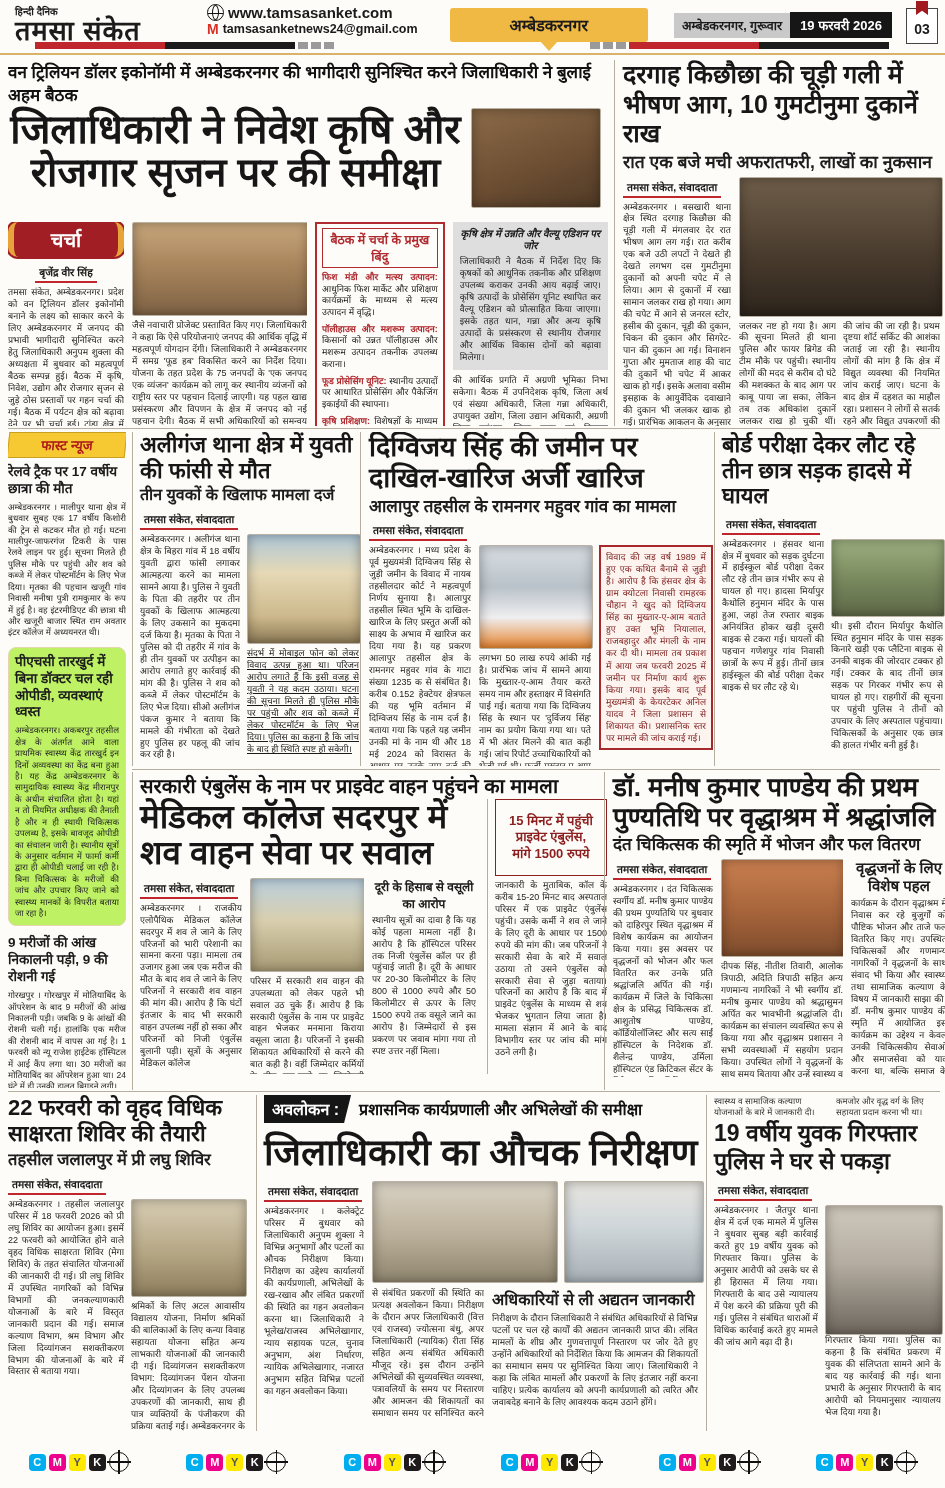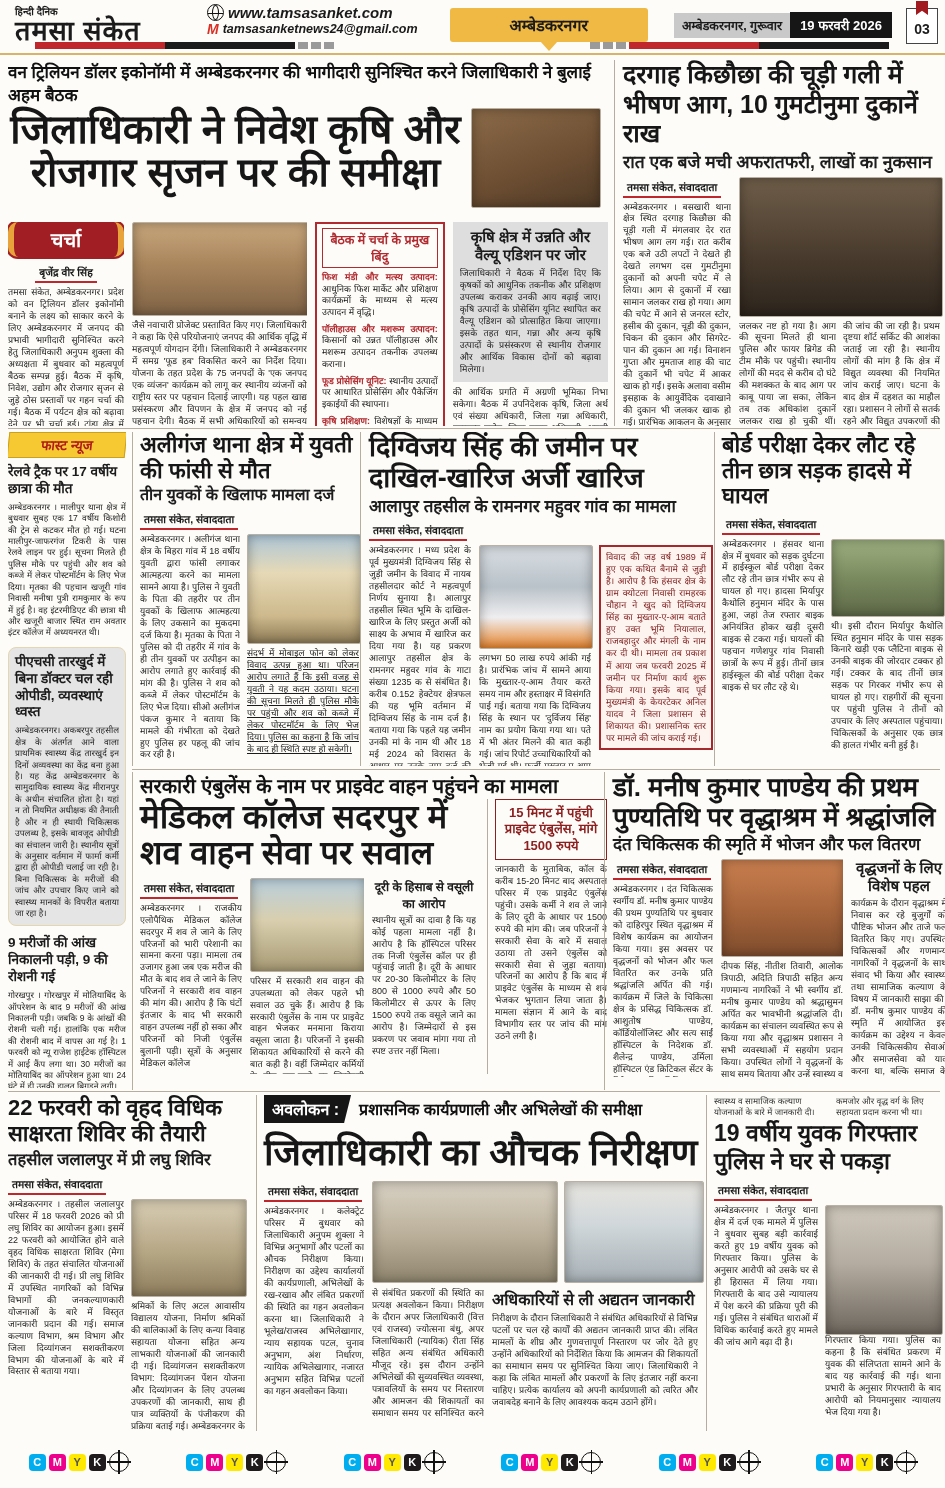--- a/index.html
+++ b/index.html
@@ -15,21 +15,21 @@
   .kicker{font-weight:bold;color:#111;}
   .hl{font-weight:bold;color:#161616;}
   .subhead{font-weight:bold;color:#1d1d1d;}
   .vline{border-left:1px solid #b5ad9e;}
   .hline{position:absolute;background:#b5ad9e;height:1px;}
 
   
   #masthead{left:0;top:0;width:945px;height:56px;padding-left:7px;}
   .mh-tagline{font-size:10px;font-weight:bold;}
   .mh-title{font-size:27px;font-weight:900;letter-spacing:1px;line-height:1;}
-  .mh-contact-line{display:flex;align-items:center;gap:4px;font-weight:bold;font-style:italic;}
+  .mh-contact-line{display:flex;align-items:center;gap:4px;font-weight:bold;}
   .mh-web{font-size:15px;}
   .mh-mail{font-size:12.5px;}
   .globe{width:15px;height:15px;border:1.6px solid #111;border-radius:50%;position:relative;display:inline-block;}
   .globe:before{content:"";position:absolute;left:50%;top:0;bottom:0;width:46%;margin-left:-23%;border:1.2px solid #111;border-radius:50%;box-sizing:border-box;}
   .globe:after{content:"";position:absolute;top:50%;left:0;right:0;height:0;border-top:1.2px solid #111;}
   .gmail-m{color:#d93025;font-weight:900;font-size:14px;}
   .edition-box{background:#efb944;border-radius:3px;padding:6px 60px;font-size:16px;font-weight:bold;position:relative;}
   .edition-ptr{position:absolute;left:50%;bottom:-9px;margin-left:-9px;width:0;height:0;border-left:9px solid transparent;border-right:9px solid transparent;border-top:10px solid #efb944;}
   .date-grey{background:#c9c9c9;padding:4px 8px;font-size:12.5px;font-weight:bold;}
   .date-black{background:#161616;color:#fff;padding:4px 10px;font-size:13px;font-weight:bold;}
@@ -51,28 +51,28 @@
   .man-head{font-size:26px;line-height:1.16;}
   .insp-head{font-size:37px;font-weight:800;}
   .arr-head{font-size:23px;line-height:1.2;}
 
   .charcha{background:#a01e24;color:#fff;text-align:center;font-size:20px;font-weight:bold;border-radius:10px;padding:4px 0;border-left:6px solid #e9a33b;border-right:6px solid #e9a33b;box-shadow:0 0 0 2px #a01e24;}
   .points-box{border:2px solid #b02a2f;padding:4px 5px;}
   .points-title{color:#b02a2f;font-weight:bold;font-size:12.5px;text-align:center;border:1.5px solid #b02a2f;padding:2px;margin-bottom:4px;}
   .pt-item{font-size:9px;line-height:1.3;margin-bottom:5px;text-align:justify;}
   .pt-lead{color:#b02a2f;font-weight:bold;}
   .grey-box{background:#dedede;padding:6px 7px;}
-  .grey-title{font-size:15px;font-weight:bold;text-align:center;line-height:1.2;margin-bottom:4px;}
+  .grey-title{font-size:10px;font-weight:bold;text-align:center;line-height:1.2;margin-bottom:4px;font-style:italic;}
   .fast-label{background:#f6c832;color:#b01b1b;font-weight:bold;font-size:13.5px;text-align:center;padding:3px 0;border:1px solid #caa021;transform:skewX(-6deg);}
   .fast-title{font-size:13.5px;font-weight:bold;line-height:1.25;margin:6px 0 4px 0;}
-  .cream-box{background:#e5e5e5;border-radius:8px;padding:6px;border:1px solid #e4d6ae;}
+  .cream-box{background:#bef264;border-radius:8px;padding:6px;border:1px solid #e4d6ae;}
   .red-box{border:2px solid #a5282c;background:#fdf4ef;}
   .red-box-title{background:#a5282c;color:#fff;font-weight:bold;font-size:13px;text-align:center;padding:3px 4px;line-height:1.25;}
   .red-box-body{color:#7c1d1d;font-size:9px;line-height:1.34;text-align:justify;padding:4px 5px;}
-  .fifteen-title{color:#8c1f1f;font-weight:bold;font-size:13px;text-align:center;line-height:1.25;border:1.5px solid #8c1f1f;padding:5px;margin-bottom:4px;}
+  .fifteen-title{color:#8c1f1f;font-weight:bold;font-size:13px;text-align:center;line-height:1.25;border:1.5px solid #8c1f1f;padding:13px;margin-bottom:4px;}
   .special-head{font-size:15px;font-weight:bold;text-align:center;line-height:1.2;margin-bottom:3px;}
   .dist-head{font-size:12px;font-weight:bold;text-align:center;margin-bottom:3px;}
   .avlokan-badge{background:#161616;color:#fff;font-weight:bold;font-size:16px;padding:3px 12px 3px 8px;clip-path:polygon(0 0,100% 0,92% 100%,0 100%);}
   .carry{font-size:8.5px;color:#333;display:flex;gap:10px;margin-bottom:3px;}
   .update-head{font-size:16px;font-weight:bold;margin-bottom:3px;}
 
   
   #cmyk{left:0;top:1444px;width:945px;height:36px;display:flex;justify-content:space-around;align-items:center;}
   .cmyk-group{display:flex;align-items:center;gap:3px;}
   .ink{width:17px;height:17px;border-radius:4px;color:#fff;font-size:11px;font-weight:bold;text-align:center;line-height:17px;}

